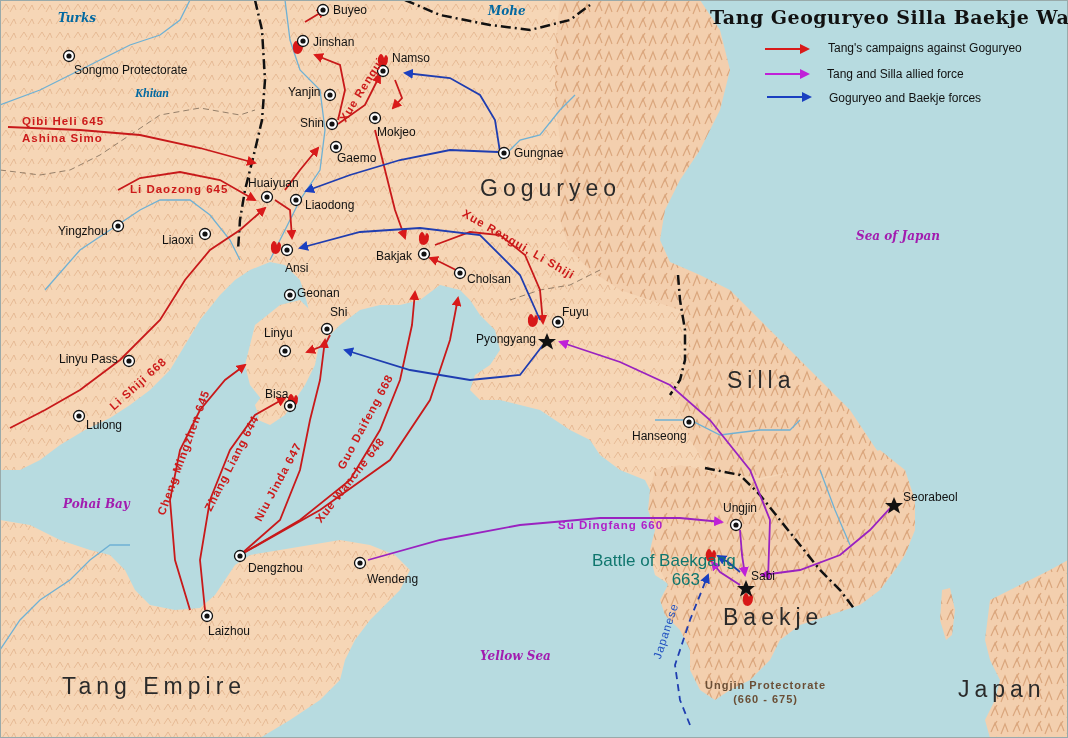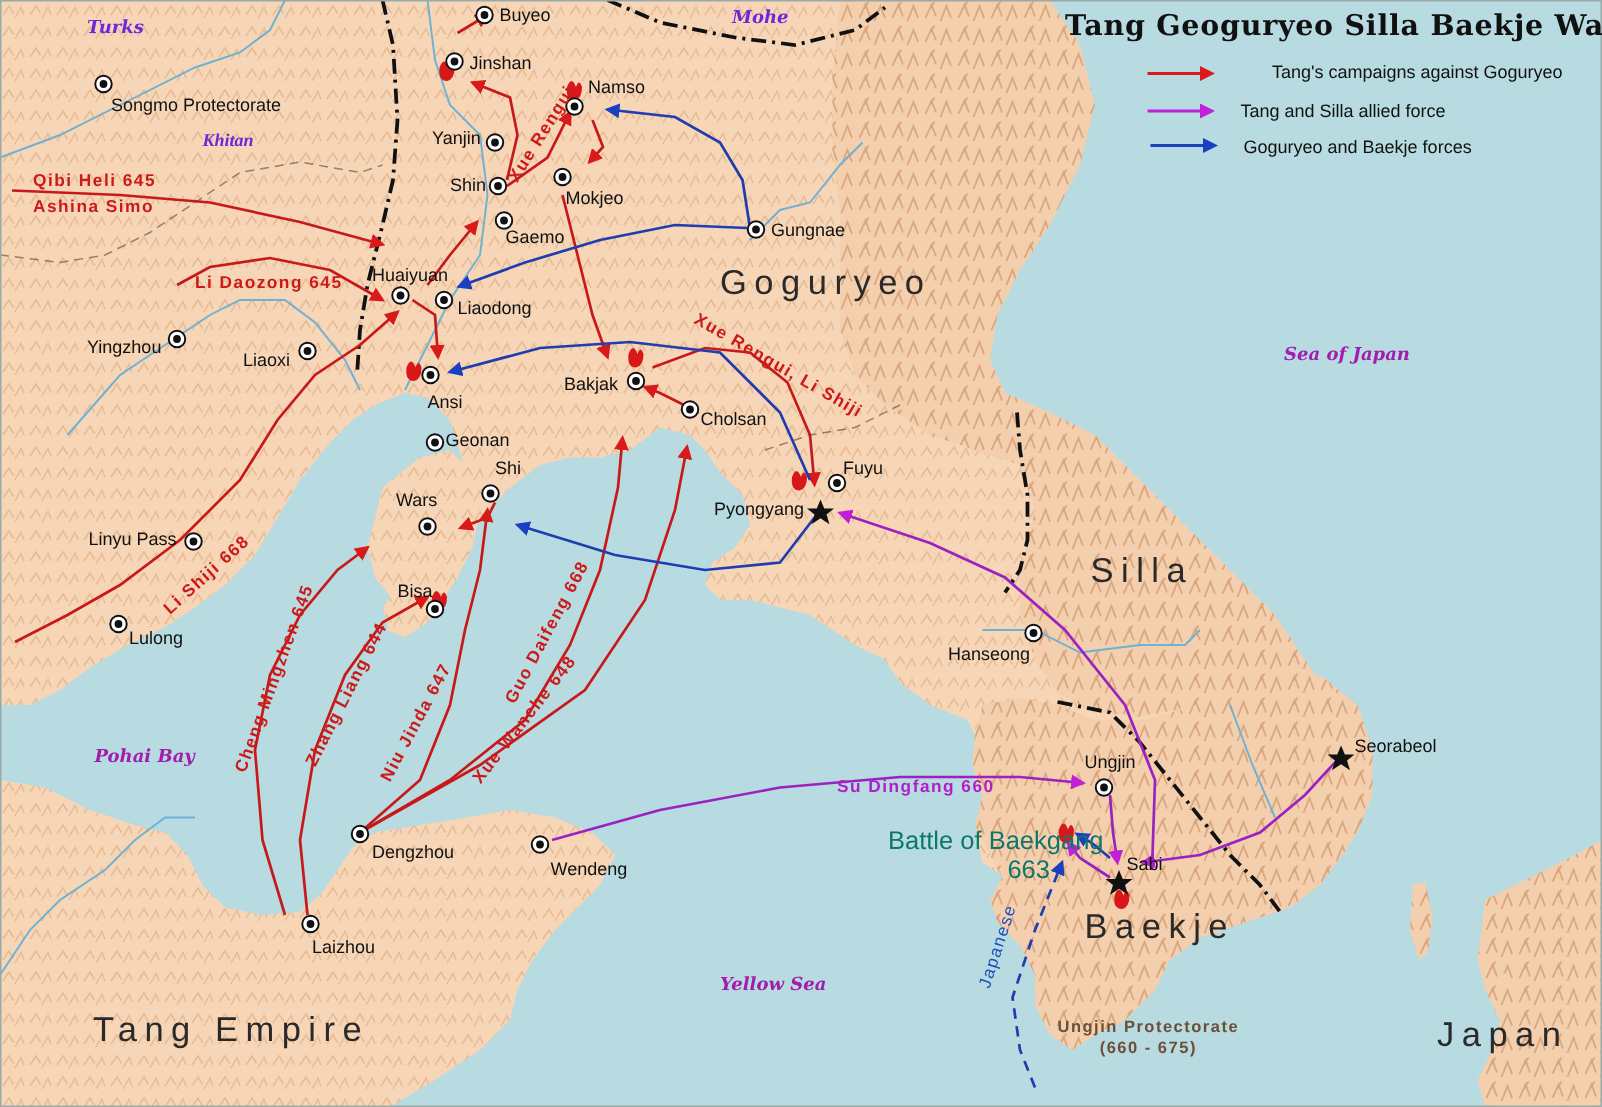--- a/index.html
+++ b/index.html
@@ -2,21 +2,21 @@
 <html><head>
 <meta charset="utf-8">
 <style>
   html, body { margin: 0; padding: 0; }
   body { width: 1068px; height: 738px; overflow: hidden; background: #b7dbe0; font-family: "Liberation Sans", sans-serif; }
   #map { position: relative; width: 1068px; height: 738px; }
   #map svg { position: absolute; left: 0; top: 0; }
   .lbl { position: absolute; white-space: nowrap; line-height: 1; }
   .city { font-size: 12px; color: #111; }
   .region { font-size: 23px; color: #2a2a2a; letter-spacing: 5px; }
-  .people { font-family: "DejaVu Serif", serif; font-style: italic; font-weight: bold; font-size: 12px; color: #6d28d9; }
+  .people { font-family: "DejaVu Serif", serif; font-style: italic; font-weight: bold; font-size: 12px; color: #0369a1; }
   .sea { font-family: "DejaVu Serif", serif; font-style: italic; font-weight: bold; font-size: 12px; color: #a21caf; }
   .route-red { font-size: 11.5px; font-weight: bold; color: #cc1a1a; letter-spacing: 1px; }
   .route-purple { font-size: 11.5px; font-weight: bold; color: #b01fc8; letter-spacing: 1px; }
   .route-blue { font-size: 11.5px; color: #2050c0; letter-spacing: 1px; }
   .protect { font-size: 12px; font-weight: bold; color: #6b4f36; letter-spacing: 1px; text-align: center; }
   .battle { font-size: 17px; color: #0f766e; text-align: right; }
   .title { font-family: "DejaVu Serif", serif; font-weight: bold; font-size: 19px; color: #111; letter-spacing: 0.5px; }
   .legend-text { font-size: 12px; color: #111; }
 </style>
 </head>
@@ -260,21 +260,21 @@
   <g>
     <line x1="765" y1="49" x2="808" y2="49" stroke="#d91a1a" stroke-width="2" marker-end="url(#ar)"></line>
     <line x1="765" y1="74" x2="808" y2="74" stroke="#c020d8" stroke-width="2" marker-end="url(#ap)"></line>
     <line x1="767" y1="97" x2="810" y2="97" stroke="#1a3fc0" stroke-width="2" marker-end="url(#ab)"></line>
   </g>
 
   <rect x="0.5" y="0.5" width="1067" height="737" fill="none" stroke="#9aa" stroke-width="1"></rect>
 </svg>
 
 <div class="lbl title" style="left:710px; top:8px;">Tang Geoguryeo Silla Baekje Wars</div>
-<div class="lbl legend-text" style="left:828px; top:42px;margin-left:20px;">Tang's campaigns against Goguryeo</div>
+<div class="lbl legend-text" style="left:828px; top:42px;">Tang's campaigns against Goguryeo</div>
 <div class="lbl legend-text" style="left:827px; top:68px;">Tang and Silla allied force</div>
 <div class="lbl legend-text" style="left:829px; top:92px;text-align:center;">Goguryeo and Baekje forces</div>
 
 <div class="lbl people" style="left:58px; top:12px;">Turks</div>
 <div class="lbl people" style="left:135px; top:87px;font-family:Liberation Serif, serif;">Khitan</div>
 <div class="lbl people" style="left:488px; top:5px;">Mohe</div>
 
 <div class="lbl sea" style="left:63px; top:498px;">Pohai Bay</div>
 <div class="lbl sea" style="left:480px; top:650px;">Yellow Sea</div>
 <div class="lbl sea" style="left:856px; top:230px;">Sea of Japan</div>
@@ -296,21 +296,21 @@
 <div class="lbl city" style="left:514px; top:147px;">Gungnae</div>
 <div class="lbl city" style="left:248px; top:177px;">Huaiyuan</div>
 <div class="lbl city" style="left:305px; top:199px;">Liaodong</div>
 <div class="lbl city" style="left:58px; top:225px;">Yingzhou</div>
 <div class="lbl city" style="left:162px; top:234px;">Liaoxi</div>
 <div class="lbl city" style="left:285px; top:262px;">Ansi</div>
 <div class="lbl city" style="left:376px; top:250px;">Bakjak</div>
 <div class="lbl city" style="left:467px; top:273px;">Cholsan</div>
 <div class="lbl city" style="left:297px; top:287px;">Geonan</div>
 <div class="lbl city" style="left:330px; top:306px;">Shi</div>
-<div class="lbl city" style="left:264px; top:327px;">Wars</div>
+<div class="lbl city" style="left:264px; top:327px;">Linyu</div>
 <div class="lbl city" style="left:59px; top:353px;">Linyu Pass</div>
 <div class="lbl city" style="left:265px; top:388px;">Bisa</div>
 <div class="lbl city" style="left:86px; top:419px;">Lulong</div>
 <div class="lbl city" style="left:476px; top:333px;">Pyongyang</div>
 <div class="lbl city" style="left:562px; top:306px;">Fuyu</div>
 <div class="lbl city" style="left:632px; top:430px;">Hanseong</div>
 <div class="lbl city" style="left:723px; top:502px;">Ungjin</div>
 <div class="lbl city" style="left:751px; top:570px;">Sabi</div>
 <div class="lbl city" style="left:903px; top:491px;">Seorabeol</div>
 <div class="lbl city" style="left:248px; top:562px;">Dengzhou</div>

